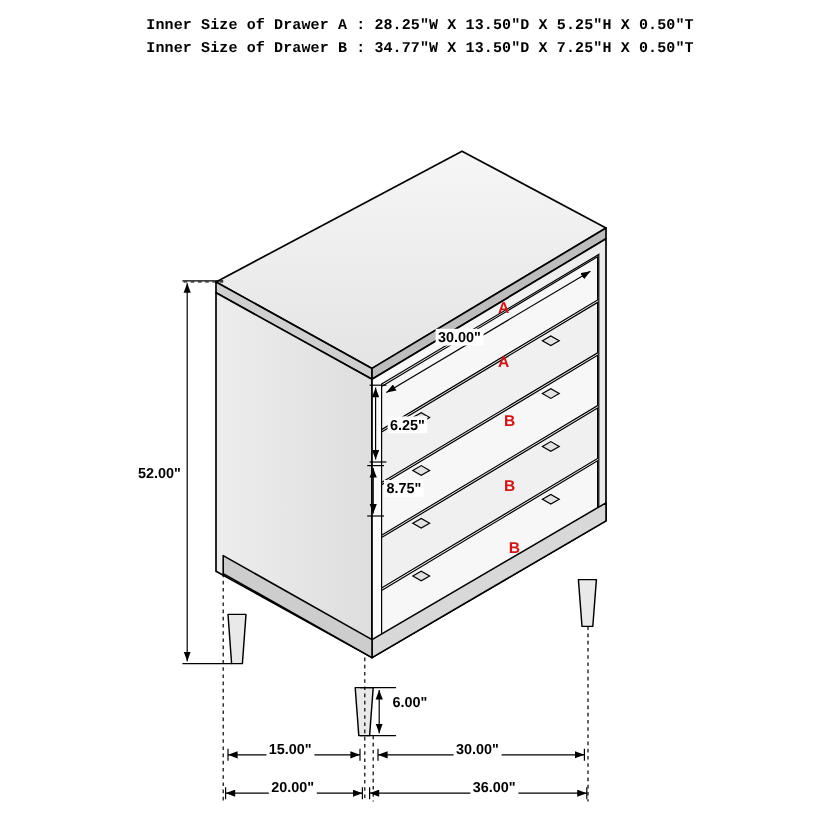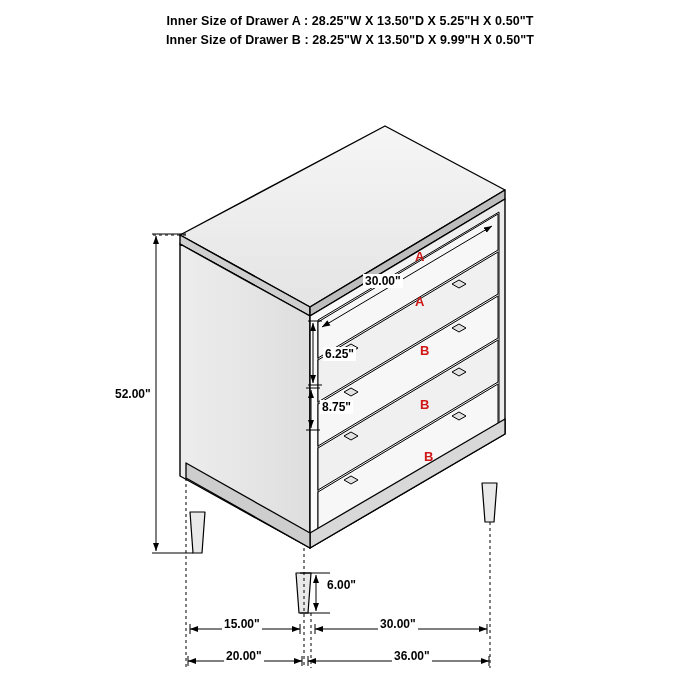--- a/index.html
+++ b/index.html
@@ -26,20 +26,21 @@
     left: 0;
     width: 700px;
     text-align: center;
   }
   .header-line {
     font-size: 12.5px;
     font-weight: bold;
     letter-spacing: 0.1px;
     line-height: 19px;
     white-space: nowrap;
+    font-family: Liberation Mono, monospace;
   }
   svg#drawing {
     position: absolute;
     top: 0;
     left: 0;
   }
   .dim-label {
     position: absolute;
     font-size: 12px;
     font-weight: bold;
@@ -55,21 +56,21 @@
     white-space: nowrap;
   }
 </style>
 </head>
 <body>
 
 <div id="stage">
 
   <div class="header-block">
     <div class="header-line">Inner Size of Drawer A :  28.25"W X 13.50"D X 5.25"H X  0.50"T</div>
-    <div class="header-line">Inner Size of Drawer B :  28.25"W X 13.50"D X 9.99"H X  0.50"T</div>
+    <div class="header-line">Inner Size of Drawer B :  34.77"W X 13.50"D X 7.25"H X  0.50"T</div>
   </div>
 
   <svg id="drawing" width="700" height="700" viewBox="0 0 700 700">
     <defs>
       <marker id="arrow" markerWidth="9" markerHeight="9" refX="8" refY="3" orient="auto" markerUnits="strokeWidth">
         <path d="M0,0 L8,3 L0,6 z" fill="#000"></path>
       </marker>
       <marker id="arrowStart" markerWidth="9" markerHeight="9" refX="0" refY="3" orient="auto" markerUnits="strokeWidth">
         <path d="M8,0 L0,3 L8,6 z" fill="#000"></path>
       </marker>

